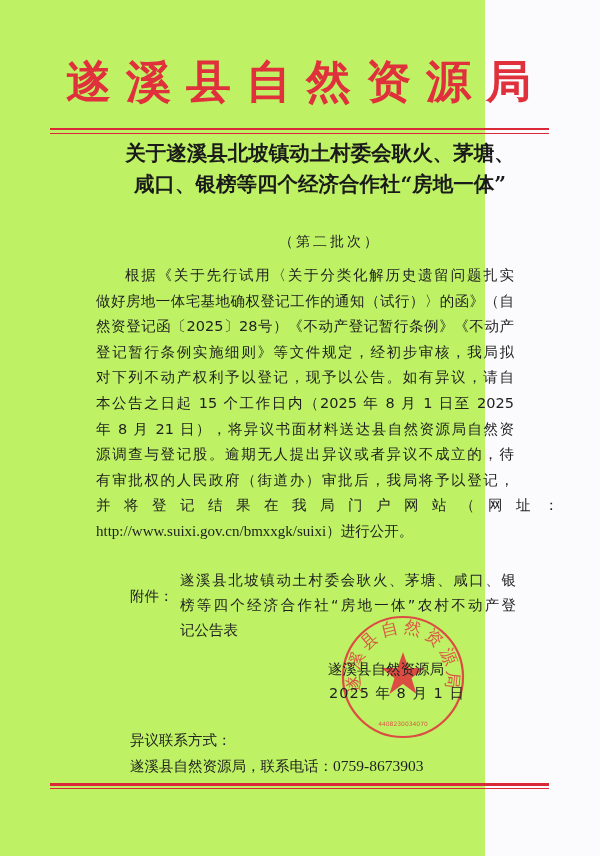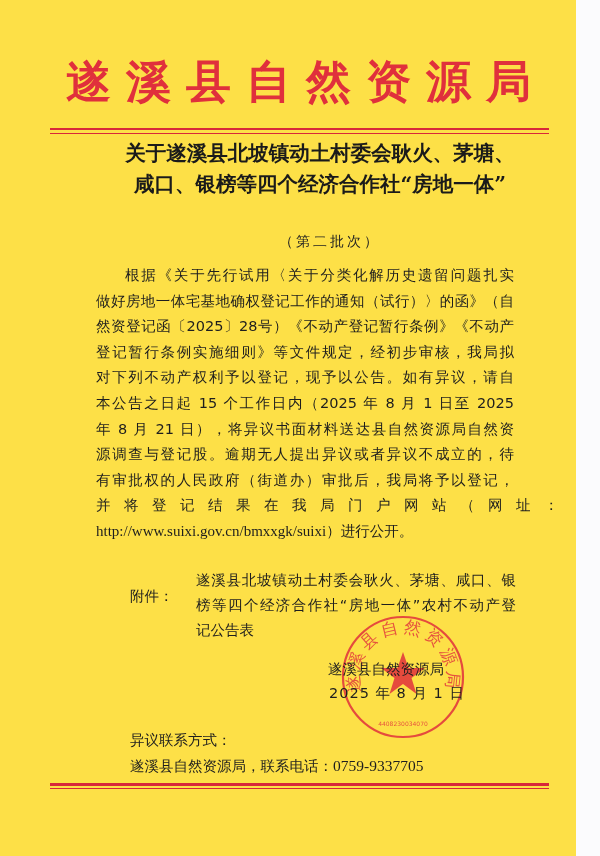--- a/index.html
+++ b/index.html
@@ -11,22 +11,22 @@
       height: 856px;
       background: #fbfbfd;
       position: relative;
       overflow: hidden;
       font-family: "DejaVu Serif", "Liberation Serif", serif;
       color: #1e1e1e;
     }
     .page {
       position: absolute;
       left: 0; top: 0;
-      width: 576px; height: 856px;
-      background: #fde047;
+      width: 485px; height: 856px;
+      background: #bef264;
     }
     .org-header {
       position: absolute;
       left: 0;
       width: 600px;
       top: 52px;
       text-align: center;
       font-family: "DejaVu Serif", "Liberation Serif", serif;
       font-weight: bold;
       font-size: 45px;
@@ -111,21 +111,20 @@
       position: absolute;
       left: 50px;
       top: 0;
       width: 336px;
     }
     .att-line {
       display: block;
       white-space: nowrap;
       text-align: justify;
       text-align-last: justify;
-      margin-left: 16px;
     }
     .att-line.last { text-align-last: left; }
     .stamp {
       position: absolute;
       left: 340px;
       top: 614px;
       width: 126px;
       height: 126px;
     }
     .signature {
@@ -206,19 +205,19 @@
     <text x="63" y="112" text-anchor="middle" font-family="DejaVu Sans, sans-serif" font-size="6" fill="#e0303c" opacity="0.8">4408230034070</text>
   </svg>
 
   <div class="signature">
     <span class="sig-line">遂溪县自然资源局</span>
     <span class="sig-line sig-date">2025 年 8 月 1 日</span>
   </div>
 
   <div class="contact">
     <span class="contact-line">异议联系方式：</span>
-    <span class="contact-line"><span>遂溪县自然资源局，联系电话：</span><span class="phone">0759-9337705</span></span>
+    <span class="contact-line"><span>遂溪县自然资源局，联系电话：</span><span class="phone">0759-8673903</span></span>
   </div>
 
   <div class="red-rule" style="top:783px; border-top-width:3px;"></div>
   <div class="red-rule thin" style="top:788px;"></div>
 
 </div>
 
 </body></html>

